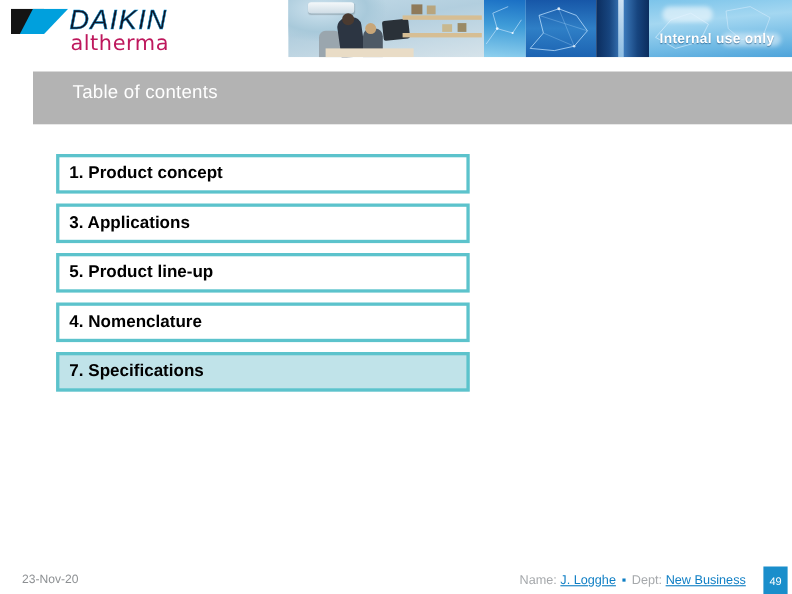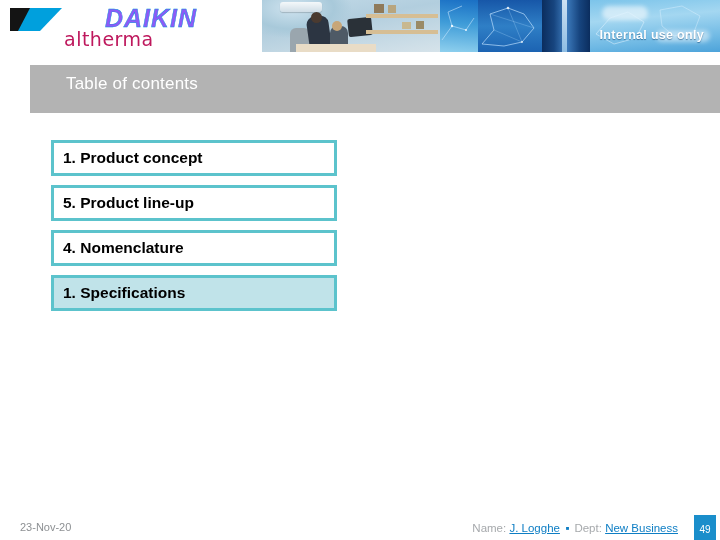--- a/index.html
+++ b/index.html
@@ -31,26 +31,25 @@
   }
   .logo-mark {
     position: absolute;
     left: 2px; top: 4px;
     width: 60px; height: 23px;
   }
   .logo-word {
     position: absolute;
     left: 55px; top: 1px;
     font-size: 25px;
-    font-weight: bold;
+    font-weight: normal;
     font-style: italic;
     letter-spacing: 1px;
-    color: #8b5cf6;
+    color: #0f172a;
     line-height: 26px;
-    margin-left: 42px;
     -webkit-text-stroke: 0.4px #0093d8;
   }
   .logo-sub {
     position: absolute;
     left: 56px; top: 25px;
     font-size: 19px;
     color: #be185d;
     letter-spacing: 0.5px;
     line-height: 21px;
     font-family: "DejaVu Sans", sans-serif;
@@ -170,21 +169,21 @@
   }
 
   
   .toc {
     position: absolute;
     left: 51px; top: 140px;
     width: 356px;
   }
   .toc-item {
     box-sizing: border-box;
-    width: 286px;
+    width: 376px;
     height: 36px;
     border: 3px solid #5cc3cc;
     background: #ffffff;
     margin-bottom: 9px;
     position: relative;
   }
   .toc-item.filled { background: #c0e3e9; }
   .toc-label {
     position: absolute;
     left: 9px; top: 50%;
@@ -295,27 +294,30 @@
 
 <div class="title-bar">
   <div class="title-text">Table of contents</div>
 </div>
 
 <div class="toc">
   <div class="toc-item">
     <span class="toc-label">1. Product concept</span>
   </div>
   <div class="toc-item">
+    <span class="toc-label">3. Applications</span>
+  </div>
+  <div class="toc-item">
     <span class="toc-label">5. Product line-up</span>
   </div>
   <div class="toc-item">
     <span class="toc-label">4. Nomenclature</span>
   </div>
   <div class="toc-item filled">
-    <span class="toc-label">1. Specifications</span>
+    <span class="toc-label">7. Specifications</span>
   </div>
 </div>
 
 <div class="footer-date">23-Nov-20</div>
 
 <div class="footer-meta">
   <span class="meta-label">Name:</span>
   <span class="meta-value">J. Logghe</span>
   <span class="meta-sep">▪</span>
   <span class="meta-label">Dept:</span>

